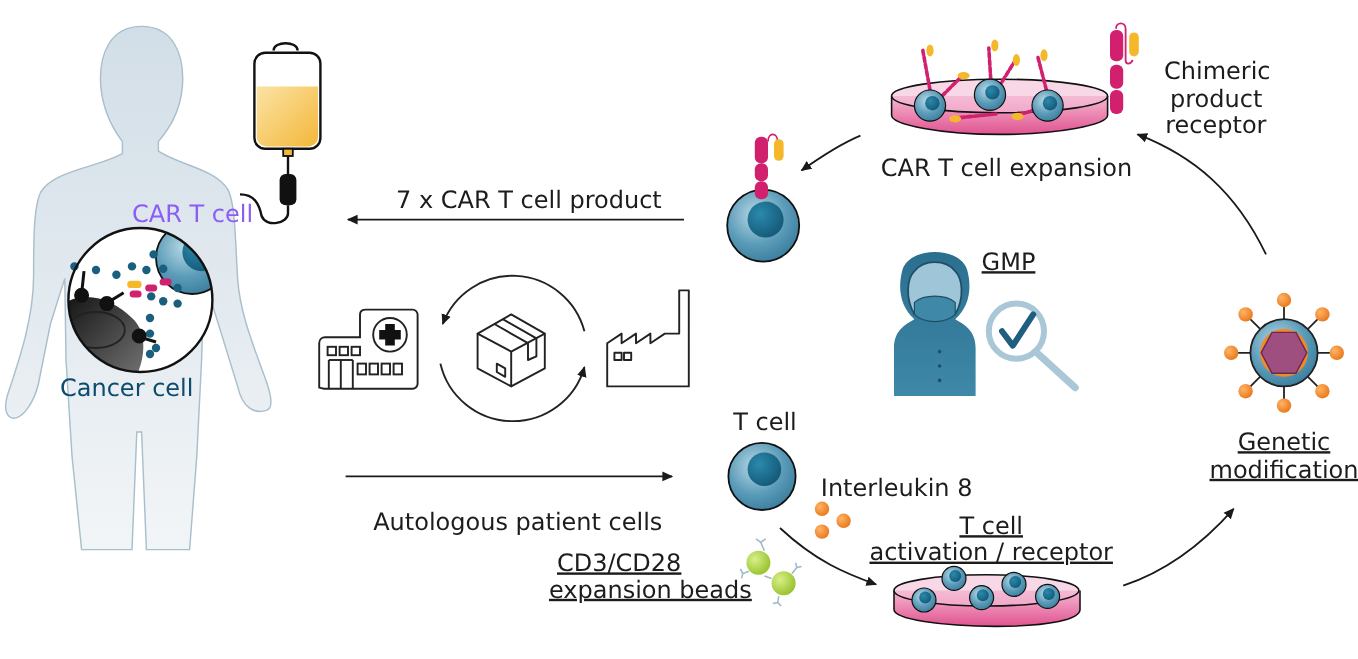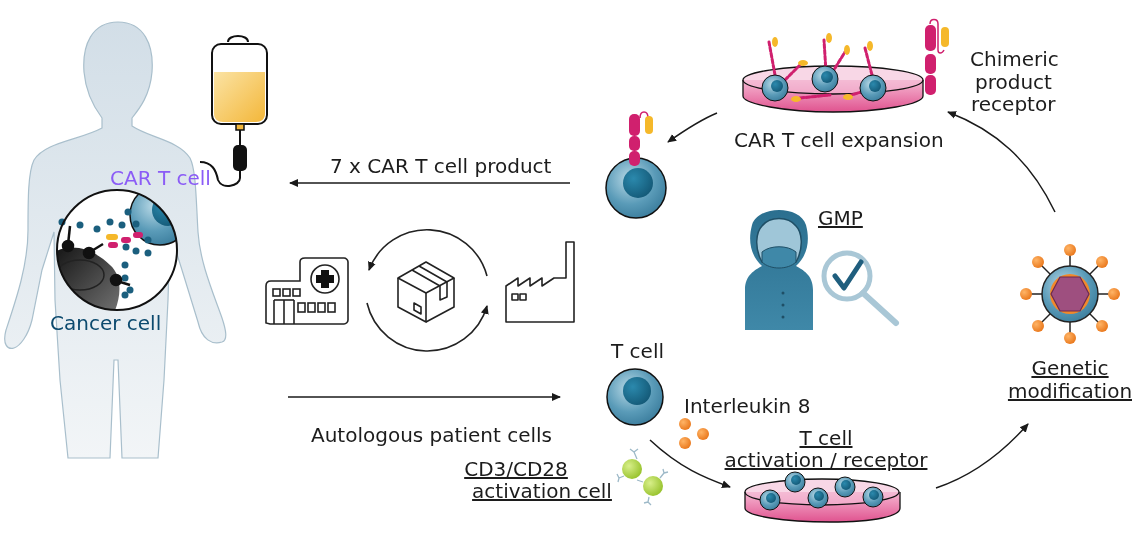--- a/index.html
+++ b/index.html
@@ -289,15 +289,15 @@
 <div class="lbl" style="left:734px; top:130px;">CAR T cell expansion</div>
 <div class="lbl" style="left:970px; top:49px;">Chimeric</div>
 <div class="lbl" style="left:975px; top:72px;">product</div>
 <div class="lbl" style="left:971px; top:94px;">receptor</div>
 <div class="lbl" style="left:818px; top:208px;text-decoration:underline;">GMP</div>
 <div class="lbl" style="left:611px; top:341px;">T cell</div>
 <div class="lbl" style="left:684px; top:396px;">Interleukin 8</div>
 <div class="lbl center" style="left:826px; top:428px;">T cell</div>
 <div class="lbl center" style="left:826px; top:450px;">activation / receptor</div>
 <div class="lbl center" style="left:516px; top:459px;">CD3/CD28</div>
-<div class="lbl center" style="left:542px; top:481px;">activation cell</div>
+<div class="lbl center" style="left:542px; top:481px;">expansion beads</div>
 <div class="lbl center" style="left:1070px; top:358px;">Genetic</div>
 <div class="lbl center" style="left:1070px; top:381px;">modification</div>
 
 </body></html>

